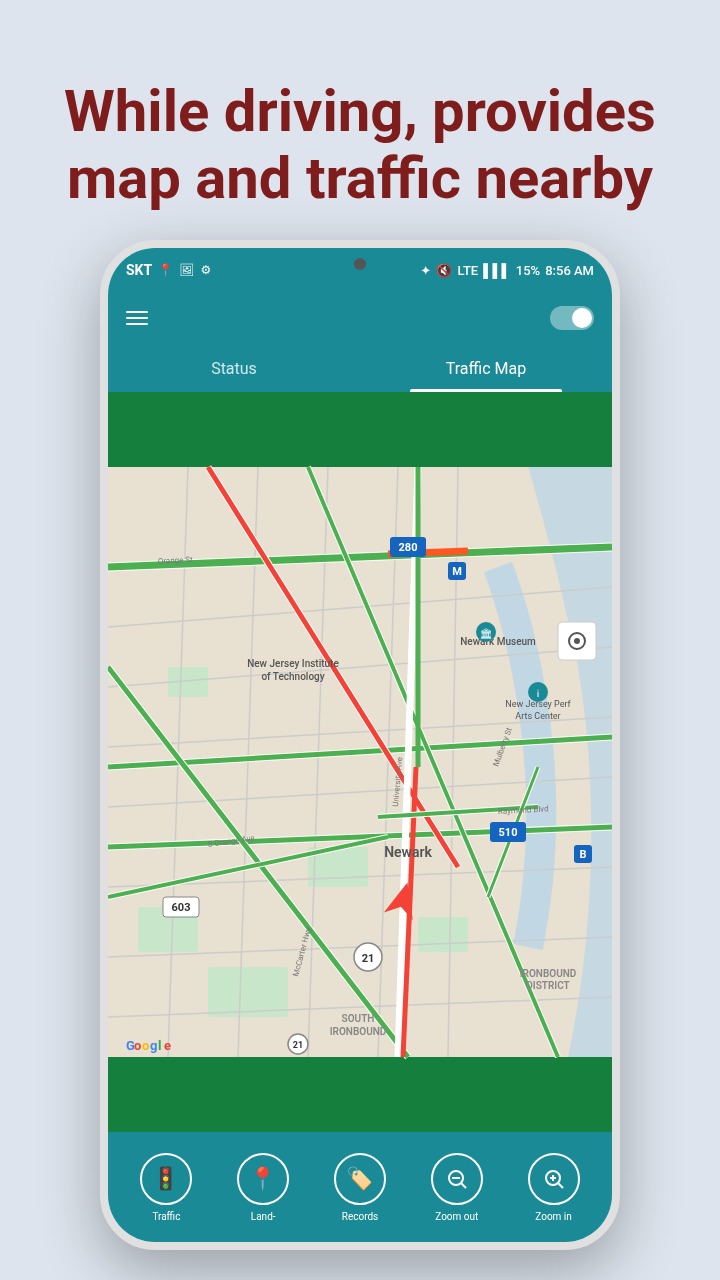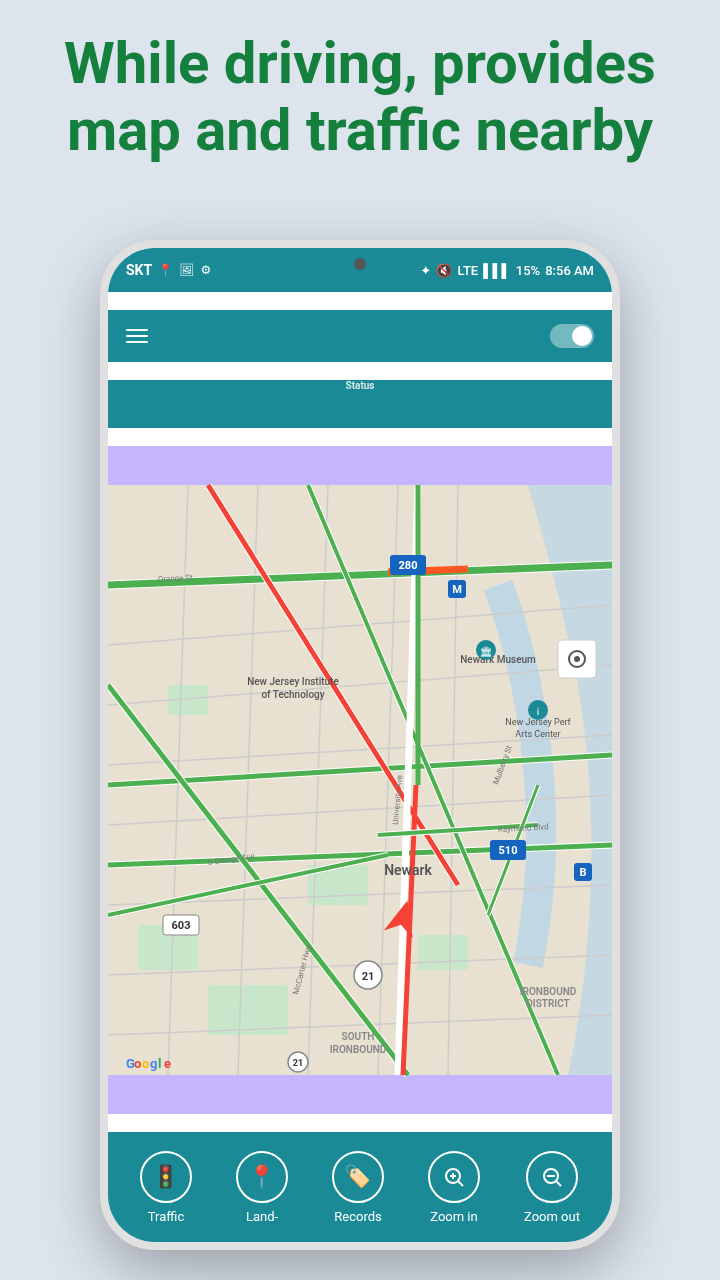--- a/index.html
+++ b/index.html
@@ -16,22 +16,23 @@
     .header-text {
       position: absolute;
       top: 30px;
       left: 0; right: 0;
       text-align: center;
       padding: 0 40px;
     }
     .header-text h1 {
       font-size: 58px;
       font-weight: 700;
-      color: #15803d;
+      color: #7f1d1d;
       line-height: 1.15;
+      margin-top: 48px;
     }
 
     
     .phone-frame {
       position: absolute;
       top: 240px;
       left: 50%;
       transform: translateX(-50%);
       width: 520px;
       height: 1010px;
@@ -44,21 +45,20 @@
 
     
     .phone-inner {
       width: 100%;
       height: 100%;
       background: #fff;
       border-radius: 12px;
       overflow: hidden;
       display: flex;
       flex-direction: column;
-      gap: 18px;
     }
 
     
     .status-bar {
       background: #1a8a96;
       height: 44px;
       display: flex;
       align-items: center;
       justify-content: space-between;
       padding: 0 18px;
@@ -133,24 +133,25 @@
       background: #1a8a96;
       display: flex;
       align-items: center;
       height: 48px;
       flex-shrink: 0;
     }
     .tab {
       flex: 1;
       text-align: center;
       color: rgba(255,255,255,0.8);
-      font-size: 10px;
-      font-weight: 700;
+      font-size: 16px;
+      font-weight: 400;
       height: 100%;
       display: flex;
+      align-items: center;
       justify-content: center;
       cursor: pointer;
       position: relative;
     }
     .tab.active {
       color: white;
     }
     .tab.active::after {
       content: '';
       position: absolute;
@@ -160,21 +161,21 @@
       height: 3px;
       background: white;
       border-radius: 2px 2px 0 0;
     }
 
     
     .map-area {
       flex: 1;
       position: relative;
       overflow: hidden;
-      background: #c4b5fd;
+      background: #15803d;
     }
 
     
     .map-svg {
       width: 100%;
       height: 100%;
     }
 
     
     .bottom-nav {
@@ -199,21 +200,21 @@
       height: 52px;
       border: 2px solid white;
       border-radius: 50%;
       display: flex;
       align-items: center;
       justify-content: center;
       font-size: 22px;
     }
     .nav-label {
       color: white;
-      font-size: 13px;
+      font-size: 10px;
       font-weight: 400;
     }
 
     
     .camera-notch {
       position: absolute;
       top: 10px;
       left: 50%;
       transform: translateX(-50%);
       width: 12px;
@@ -260,20 +261,23 @@
           <span></span>
           <span></span>
         </div>
         <div class="toggle-switch"></div>
       </div>
 
       <div class="tabs">
         <div class="tab">
           <span>Status</span>
         </div>
+        <div class="tab active">
+          <span>Traffic Map</span>
+        </div>
       </div>
 
       <div class="map-area">
         <svg class="map-svg" viewBox="0 0 504 590" xmlns="http://www.w3.org/2000/svg">
 
           <rect width="504" height="590" fill="#e8e0d0"></rect>
 
           <path d="M420 0 Q450 100 470 200 Q490 320 480 450 Q475 520 460 590 L504 590 L504 0Z" fill="#b8d4e8" opacity="0.7"></path>
           <path d="M390 100 Q420 180 430 280 Q440 380 420 480" stroke="#b8d4e8" stroke-width="30" fill="none" opacity="0.8"></path>
 
@@ -406,40 +410,40 @@
           <div class="nav-icon-circle">
             <span>📍</span>
           </div>
           <span class="nav-label">Land-</span>
         </div>
         <div class="nav-item">
           <div class="nav-icon-circle">
             <span>🏷️</span>
           </div>
           <span class="nav-label">Records</span>
+        </div>
+        <div class="nav-item">
+          <div class="nav-icon-circle">
+            <svg width="24" height="24" viewBox="0 0 24 24">
+              <circle cx="11" cy="11" r="7" fill="none" stroke="white" stroke-width="2"></circle>
+              <line x1="7" y1="11" x2="15" y2="11" stroke="white" stroke-width="2"></line>
+              <line x1="16.5" y1="16.5" x2="21" y2="21" stroke="white" stroke-width="2"></line>
+            </svg>
+          </div>
+          <span class="nav-label">Zoom out</span>
         </div>
         <div class="nav-item">
           <div class="nav-icon-circle">
             <svg width="24" height="24" viewBox="0 0 24 24">
               <circle cx="11" cy="11" r="7" fill="none" stroke="white" stroke-width="2"></circle>
               <line x1="8" y1="11" x2="14" y2="11" stroke="white" stroke-width="2"></line>
               <line x1="11" y1="8" x2="11" y2="14" stroke="white" stroke-width="2"></line>
               <line x1="16.5" y1="16.5" x2="21" y2="21" stroke="white" stroke-width="2"></line>
             </svg>
           </div>
           <span class="nav-label">Zoom in</span>
         </div>
-        <div class="nav-item">
-          <div class="nav-icon-circle">
-            <svg width="24" height="24" viewBox="0 0 24 24">
-              <circle cx="11" cy="11" r="7" fill="none" stroke="white" stroke-width="2"></circle>
-              <line x1="7" y1="11" x2="15" y2="11" stroke="white" stroke-width="2"></line>
-              <line x1="16.5" y1="16.5" x2="21" y2="21" stroke="white" stroke-width="2"></line>
-            </svg>
-          </div>
-          <span class="nav-label">Zoom out</span>
-        </div>
       </div>
 
     </div>
   </div>
 
 </div>
 
 </body></html>

